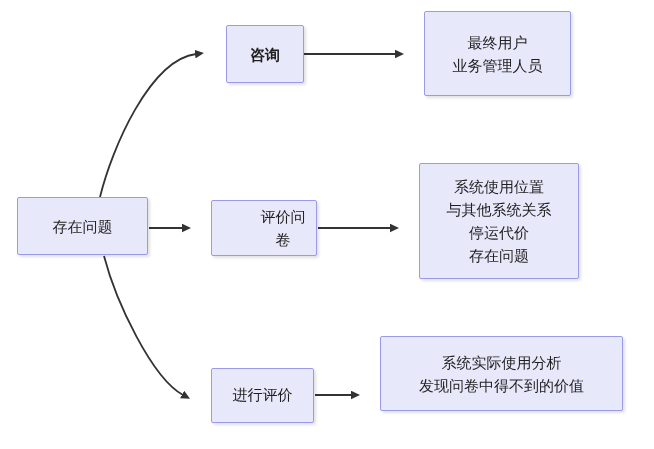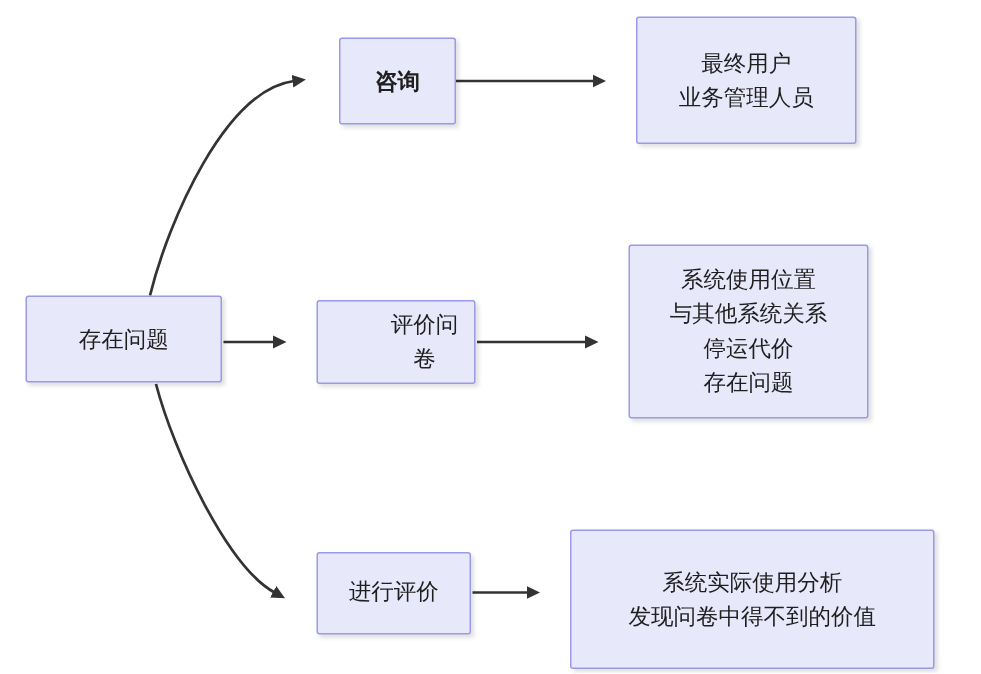--- a/index.html
+++ b/index.html
@@ -105,18 +105,18 @@
     <span class="node-label">系统使用位置
 与其他系统关系
 停运代价
 存在问题</span>
   </div>
 
   <div class="node" style="left:211px; top:368px; width:103px; height:55px;font-family:Liberation Serif, serif;">
     <span class="node-label">进行评价</span>
   </div>
 
-  <div class="node" style="left:380px; top:353px; width:243px; height:93px;">
+  <div class="node" style="left:380px; top:336px; width:243px; height:75px;">
     <span class="node-label">系统实际使用分析
 发现问卷中得不到的价值</span>
   </div>
 
 </div>
 
 </body></html>

